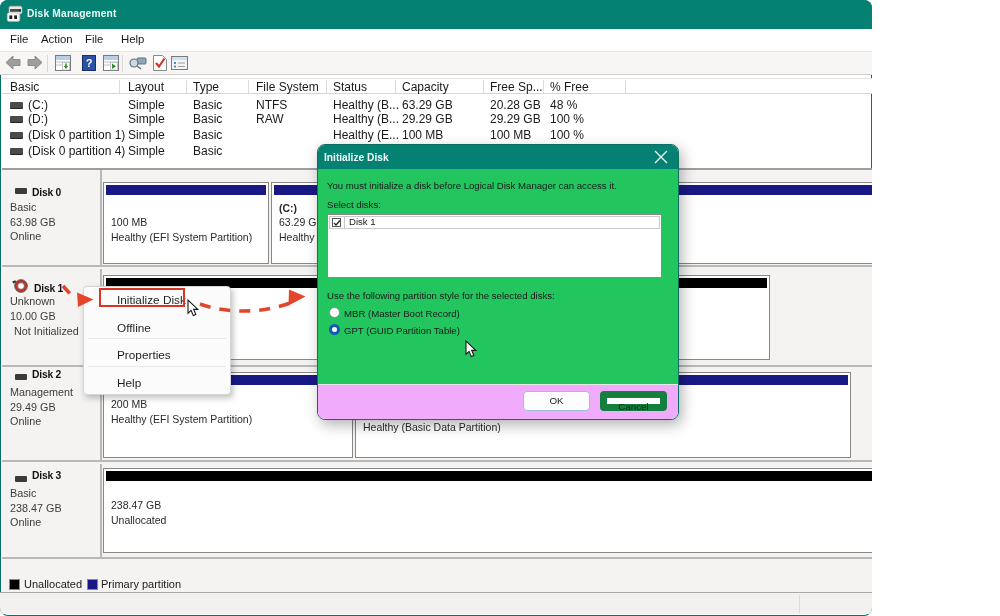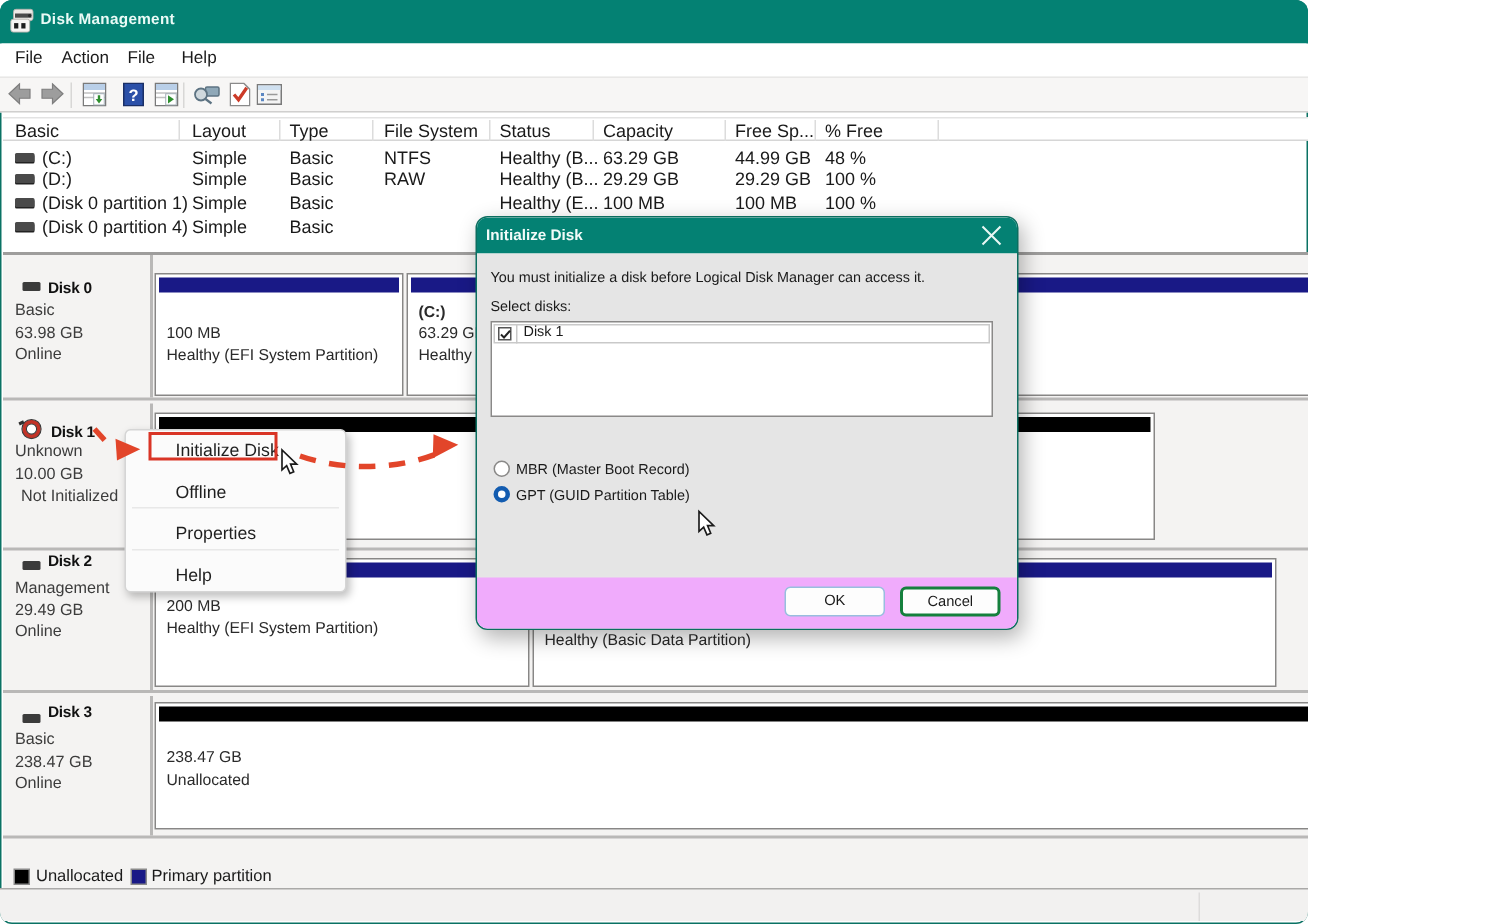--- a/index.html
+++ b/index.html
@@ -37,23 +37,23 @@
 .ssep { position:absolute; top:2px; width:1px; height:19px; background:#dddcdb; }
 
 #cmenu { position:absolute; left:83px; top:286px; width:148px; height:109px; background:#fbfbfb; border:1px solid #d5d5d5; border-radius:4px; box-shadow:2px 3px 6px rgba(0,0,0,0.25); }
 #cmenu .mi { position:absolute; left:33px; font-size:11.8px; color:#1f1f1f; }
 #cmenu .msep { position:absolute; left:4px; right:4px; height:1px; background:#e8e8e8; }
 #redrect { position:absolute; left:99px; top:288px; width:86px; height:19px; border:2px solid #d93526; }
 
 #dlg { position:absolute; left:317px; top:144px; width:362px; height:276px; background:#fff; border:1px solid #0c6e60; border-radius:8px; overflow:hidden; box-shadow:3px 5px 14px rgba(0,0,0,0.3); }
 #dlgtitle { position:absolute; left:0; top:0; width:100%; height:24px; background:#048173; }
 #dlgtitle span { position:absolute; left:6px; top:7px; color:#f2fbf9; font-size:10.2px; font-weight:bold; }
-#dlgbody { position:absolute; left:0; top:24px; width:100%; height:216px; background:#e5e5e5; font-size:9.6px; color:#1a1a1a; white-space:nowrap; }
+#dlgbody { position:absolute; left:0; top:24px; width:100%; height:216px; background:#22c55e; font-size:9.6px; color:#1a1a1a; white-space:nowrap; }
 #dlgfoot { position:absolute; left:0; top:239px; width:100%; height:36px; background:#f0abfc; border-top:1px solid #e6e6e6; }
-.btn { position:absolute; top:5.5px; width:67px; height:20px; background:#fdfdfd; border:2px solid #15803d; border-radius:4px; font-size:9.8px; color:#1a1a1a; text-align:center; line-height:18px; }
+.btn { position:absolute; top:5.5px; width:67px; height:20px; background:#fdfdfd; border:7px solid #15803d; border-radius:4px; font-size:9.8px; color:#1a1a1a; text-align:center; line-height:18px; }
 #dlist { position:absolute; left:9px; top:44.5px; width:335px; height:64px; border:1px solid #8a8988; background:#fff; }
 .radio { position:absolute; left:11px; width:11px; height:11px; border-radius:50%; border:1px solid #8a8988; background:#fff; }
 </style>
 </head>
 <body>
 <div id="win">
 
   <div id="titlebar">
     <svg class="abs" style="left:6px;top:5px" width="18" height="18" viewBox="0 0 18 18">
       <rect x="3" y="1.2" width="13" height="7.6" rx="1.6" fill="#ece9e6" stroke="#b5b2ae" stroke-width="0.6"></rect>
@@ -148,21 +148,21 @@
   </div>
 
   <div class="trow" style="top:96.5px">
     <div class="vicon"></div>
     <span style="left:26px">(C:)</span>
       <span style="left:126px">Simple</span>
       <span style="left:191px">Basic</span>
       <span style="left:254px">NTFS</span>
       <span style="left:331px">Healthy (B...</span>
       <span style="left:400px">63.29 GB</span>
-      <span style="left:488px">44.99 GB</span>
+      <span style="left:488px">20.28 GB</span>
       <span style="left:548px">48 %</span>
   </div>
   <div class="trow" style="top:111px">
     <div class="vicon"></div>
     <span style="left:26px">(D:)</span>
       <span style="left:126px">Simple</span>
       <span style="left:191px">Basic</span>
       <span style="left:254px">RAW</span>
       <span style="left:331px">Healthy (B...</span>
       <span style="left:400px">29.29 GB</span>
@@ -300,20 +300,21 @@
       <div id="dlist">
         <div style="position:absolute;left:1px;top:1px;width:331px;height:13px;border:1px solid #c9c9c9"></div>
         <div style="position:absolute;left:16px;top:1px;width:1px;height:13px;background:#c9c9c9"></div>
         <div style="position:absolute;left:4px;top:3px;width:9px;height:9px;border:1px solid #555;background:#fff">
           <svg width="8" height="8" viewBox="0 0 8 8" style="position:absolute;left:0;top:0">
               <path d="M1 4 L3 6 L7 1.5" stroke="#222" stroke-width="1.3" fill="none"></path>
             </svg>
         </div>
         <div style="position:absolute;left:21px;top:1.5px">Disk 1</div>
       </div>
+      <div style="position:absolute;left:9px;top:120.5px">Use the following partition style for the selected disks:</div>
       <div class="radio" style="top:138px"></div>
       <div style="position:absolute;left:26px;top:138.5px">MBR (Master Boot Record)</div>
       <div class="radio" style="top:155px;border:3.5px solid #135cb0"></div>
       <div style="position:absolute;left:26px;top:155.5px">GPT (GUID Partition Table)</div>
     </div>
     <div id="dlgfoot">
       <div class="btn" style="left:205px;border:1px solid #98bede">OK</div>
       <div class="btn" style="left:282px">Cancel</div>
     </div>
   </div>

